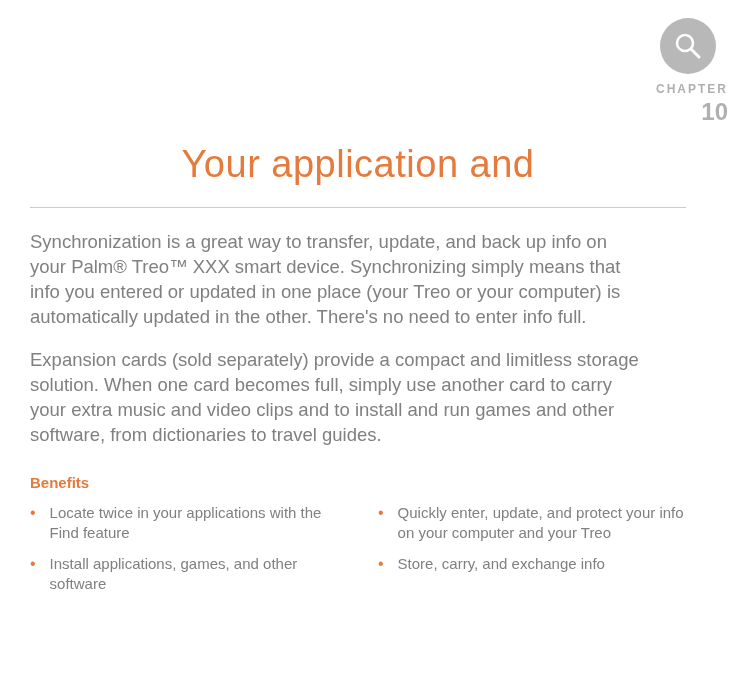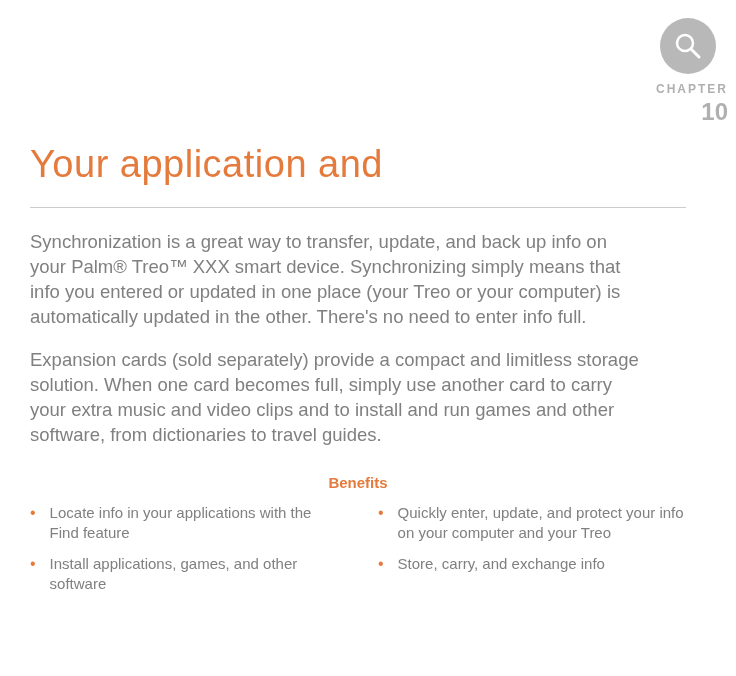--- a/index.html
+++ b/index.html
@@ -54,20 +54,21 @@
       font-weight: bold;
       margin-top: 2px;
     }
     .main-title {
       font-size: 38px;
       font-weight: 300;
       color: #e47a3c;
       line-height: 1.3;
       margin-top: 140px;
       letter-spacing: 0.5px;
+      text-align: center;
     }
     .title-rule {
       border: none;
       height: 1px;
       background: #cccccc;
       margin-top: 18px;
       margin-bottom: 22px;
       width: 100%;
     }
     .intro-para {
@@ -76,21 +77,20 @@
       line-height: 1.35;
       margin-bottom: 18px;
       max-width: 610px;
     }
     .benefits-heading {
       font-size: 15px;
       color: #e47a3c;
       font-weight: bold;
       margin-top: 26px;
       margin-bottom: 12px;
-      text-align: center;
     }
     .benefits-columns {
       display: flex;
       gap: 40px;
     }
     .benefits-col {
       flex: 1;
       max-width: 310px;
     }
     .benefit-item {
@@ -136,21 +136,21 @@
 <p class="intro-para">Synchronization is a great way to transfer, update, and back up info on your Palm® Treo™ XXX smart device. Synchronizing simply means that info you entered or updated in one place (your Treo or your computer) is automatically updated in the other. There's no need to enter info full.</p>
 
 <p class="intro-para">Expansion cards (sold separately) provide a compact and limitless storage solution. When one card becomes full, simply use another card to carry your extra music and video clips and to install and run games and other software, from dictionaries to travel guides.</p>
 
 <div class="benefits-heading">Benefits</div>
 
 <div class="benefits-columns">
   <div class="benefits-col">
     <div class="benefit-item">
       <span class="bullet">•</span>
-      <span class="benefit-text">Locate info in your applications with the Find feature</span>
+      <span class="benefit-text">Locate twice in your applications with the Find feature</span>
     </div>
     <div class="benefit-item">
       <span class="bullet">•</span>
       <span class="benefit-text">Install applications, games, and other software</span>
     </div>
   </div>
   <div class="benefits-col">
     <div class="benefit-item">
       <span class="bullet">•</span>
       <span class="benefit-text">Quickly enter, update, and protect your info on your computer and your Treo</span>

